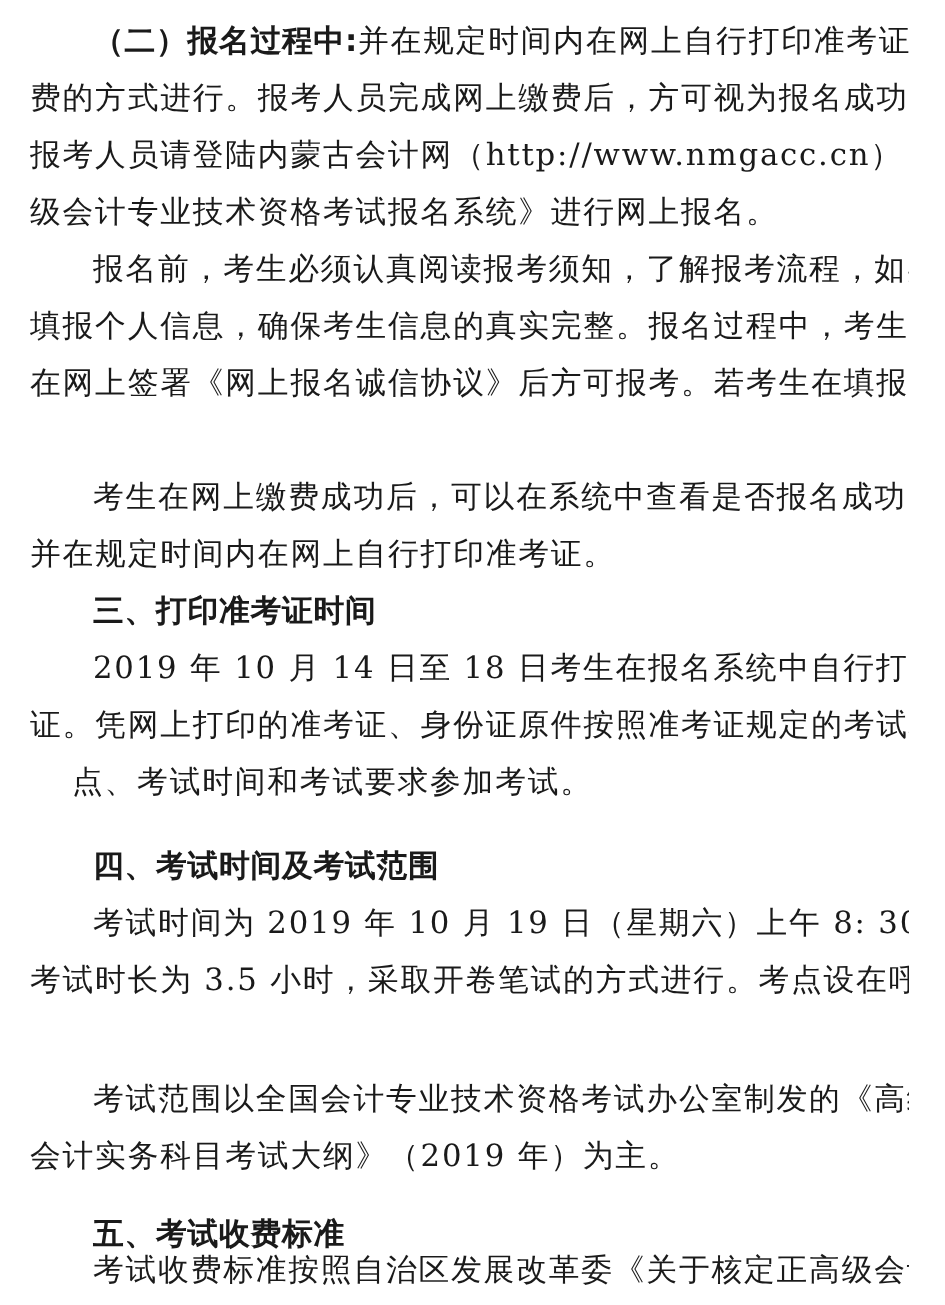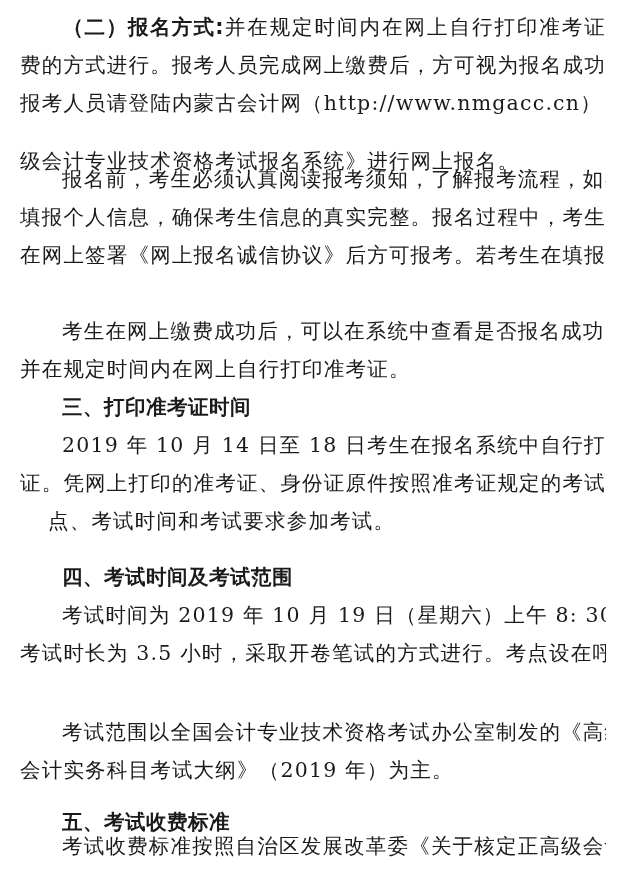--- a/index.html
+++ b/index.html
@@ -20,25 +20,25 @@
   .indent { padding-left: 42px; width: 544px; }
   .bold { font-family: "DejaVu Sans", "Liberation Sans", sans-serif; font-weight: bold; letter-spacing: 0.5px; }
   .heading { font-family: "DejaVu Sans", "Liberation Sans", sans-serif; font-weight: bold; text-align-last: left; letter-spacing: 0.5px; }
 </style>
 </head>
 <body>
 
 <div class="page">
 
   <div class="line" style="top:13px;">
-    <span class="indent-spacer" style="display:inline-block;width:42px;"></span><span class="bold">（二）报名方式:</span><span>并在规定时间内在网上自行打印准考证</span>
+    <span class="indent-spacer" style="display:inline-block;width:42px;"></span><span class="bold">（二）报名过程中:</span><span>并在规定时间内在网上自行打印准考证</span>
   </div>
   <div class="line" style="top:51px;">费的方式进行。报考人员完成网上缴费后，方可视为报名成功。</div>
   <div class="line" style="top:89px;">报考人员请登陆内蒙古会计网（http://www.nmgacc.cn）《正高</div>
-  <div class="line short" style="top:127px;margin-top:20px;">级会计专业技术资格考试报名系统》进行网上报名。</div>
+  <div class="line short" style="top:127px;">级会计专业技术资格考试报名系统》进行网上报名。</div>
 
   <div class="line indent" style="top:165px;">报名前，考生必须认真阅读报考须知，了解报考流程，如实</div>
   <div class="line" style="top:203px;">填报个人信息，确保考生信息的真实完整。报名过程中，考生要</div>
   <div class="line" style="top:241px;">在网上签署《网上报名诚信协议》后方可报考。若考生在填报过</div>
 
   <div class="line indent" style="top:317px;">考生在网上缴费成功后，可以在系统中查看是否报名成功，</div>
   <div class="line indent heading" style="top:393px;">三、打印准考证时间</div>
 
   <div class="line short" style="top:355px;">并在规定时间内在网上自行打印准考证。</div>
   <div class="line indent" style="top:431px;">2019 年 10 月 14 日至 18 日考生在报名系统中自行打印准考</div>

